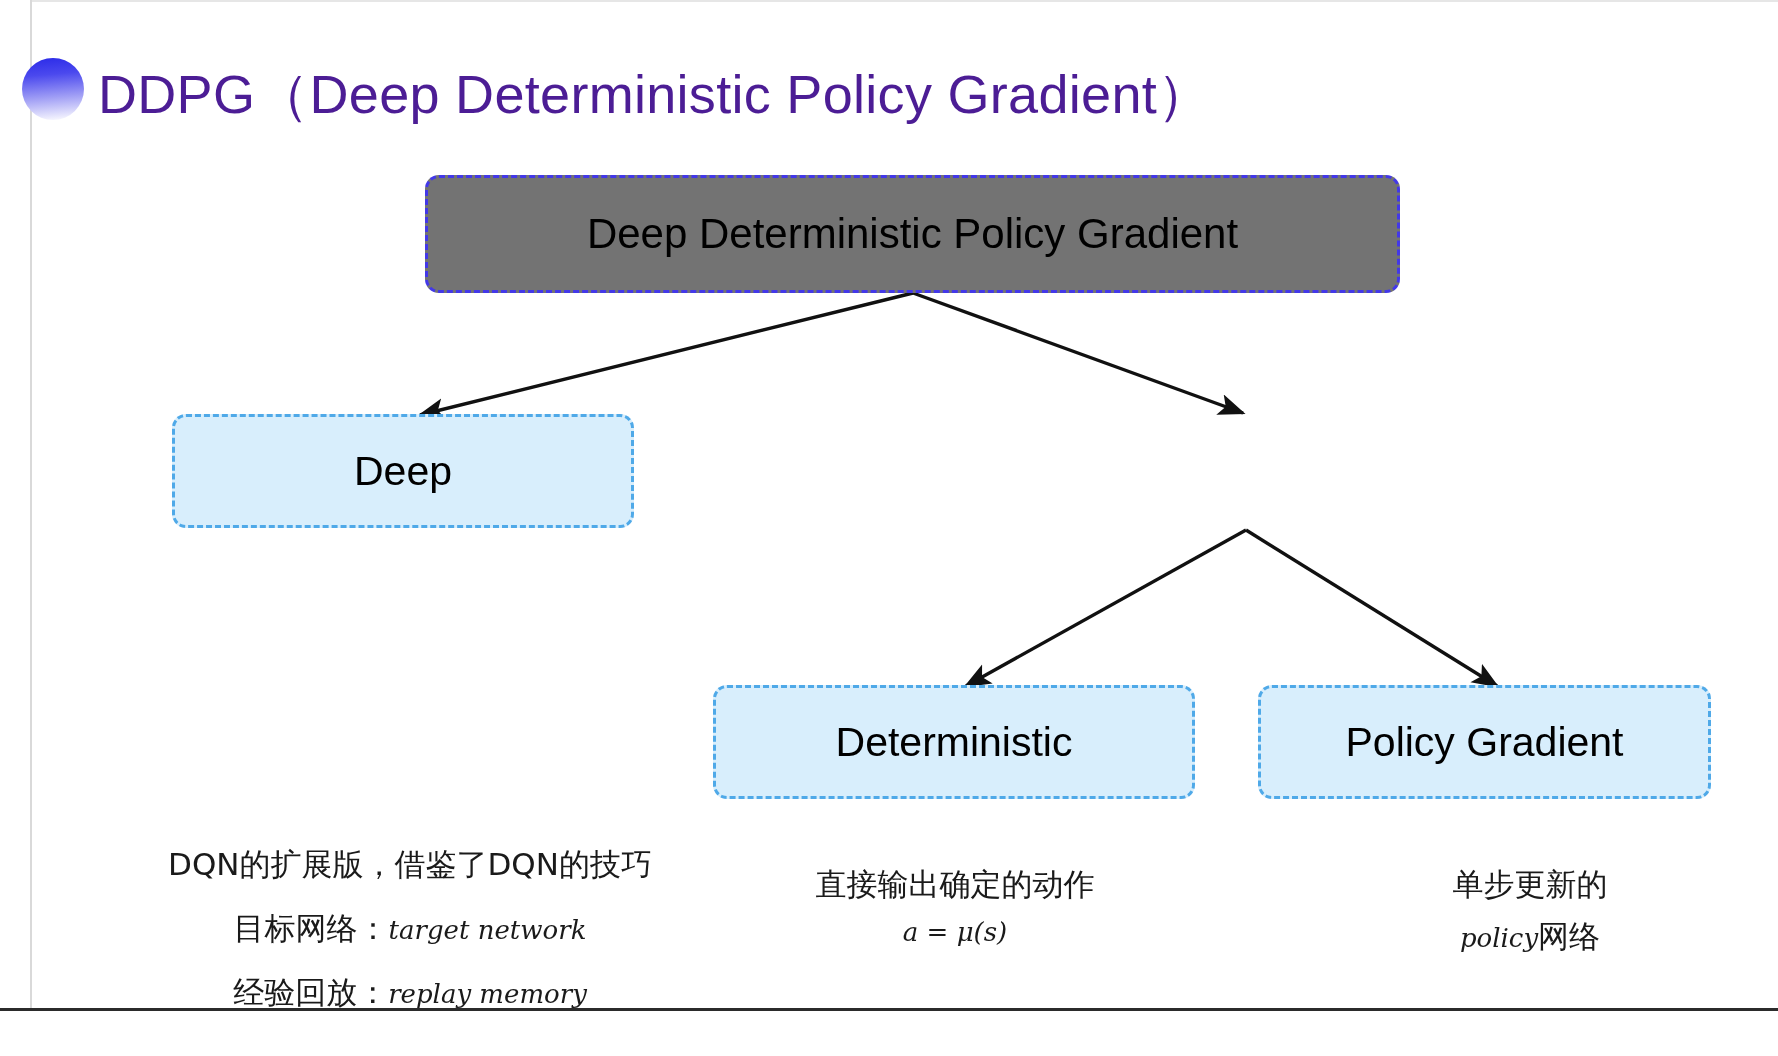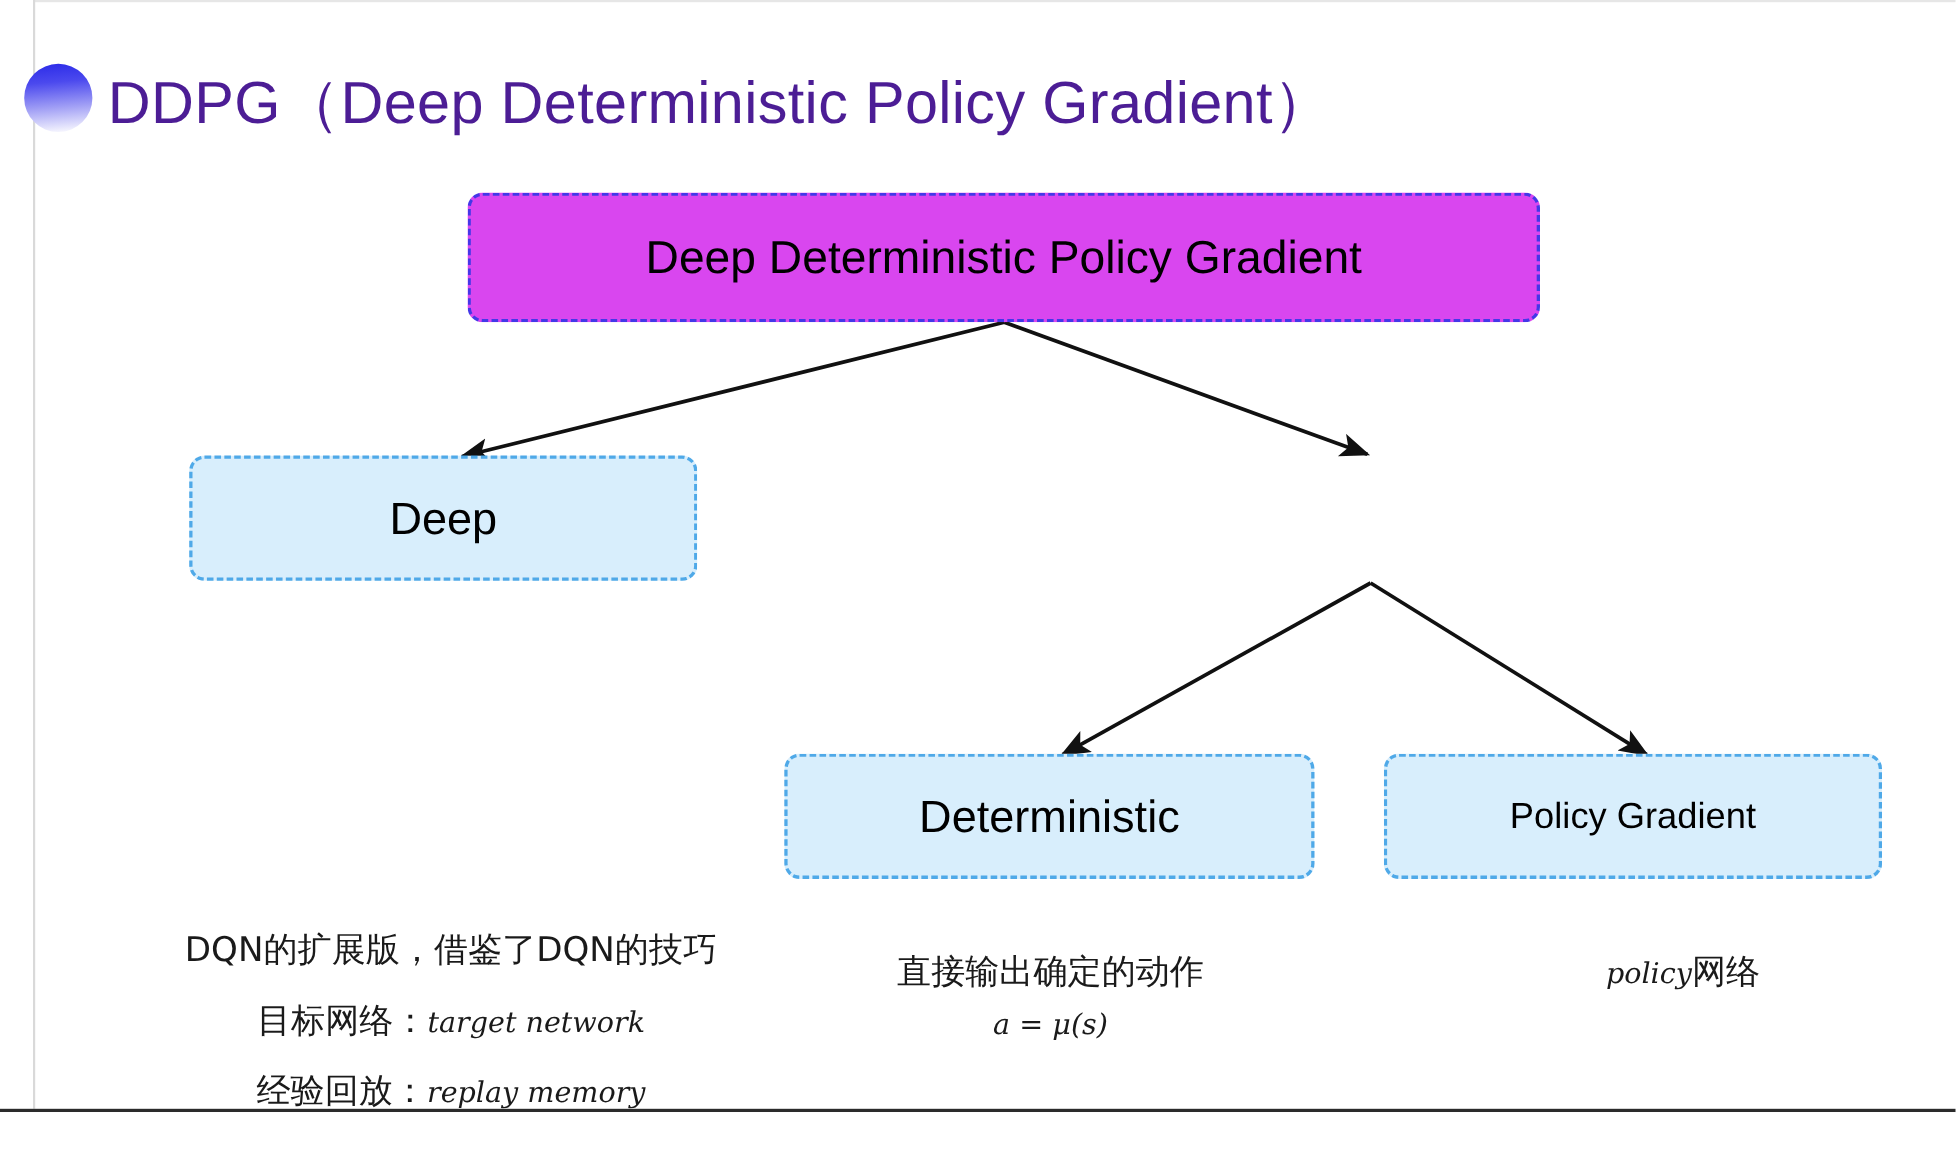--- a/index.html
+++ b/index.html
@@ -68,21 +68,21 @@
     box-sizing: border-box;
     display: flex;
     align-items: center;
     justify-content: center;
     border-radius: 14px;
     text-align: center;
     color: #000000;
     font-weight: 400;
   }
   .node-purple {
-    background: #d946ef;
+    background: #737373;
     border: 3px dashed #4338e8;
   }
   .node-blue {
     background: #d8eefc;
     border: 3px dashed #4fa9e8;
     text-align: right;
   }
 
   #node-root {
     left: 425px; top: 175px; width: 975px; height: 118px;
@@ -95,21 +95,21 @@
   #node-dpg {
     left: 838px; top: 414px; width: 818px; height: 116px;
     font-size: 42px;
   }
   #node-deterministic {
     left: 713px; top: 685px; width: 482px; height: 114px;
     font-size: 41px;
   }
   #node-policy-gradient {
     left: 1258px; top: 685px; width: 453px; height: 114px;
-    font-size: 33px;
+    font-size: 41px;
   }
 
   
   #arrows {
     position: absolute;
     left: 0; top: 0;
     width: 1778px; height: 1056px;
     pointer-events: none;
   }
 
@@ -198,20 +198,21 @@
       <span class="kv cn">经验回放：</span><span class="kv math">replay memory</span>
     </span>
   </div>
 
   <div id="annot-deterministic" class="annot">
     <span class="annot-line cn">直接输出确定的动作</span>
     <span class="annot-line math">a = μ(s)</span>
   </div>
 
   <div id="annot-policy" class="annot">
+    <span class="annot-line cn">单步更新的</span>
     <span class="annot-line">
       <span class="kv math">policy</span><span class="kv cn"> 网络</span>
     </span>
   </div>
 
   <div class="frame-bottom"></div>
   <div class="frame-bottom-fill"></div>
 
 </div>
 

